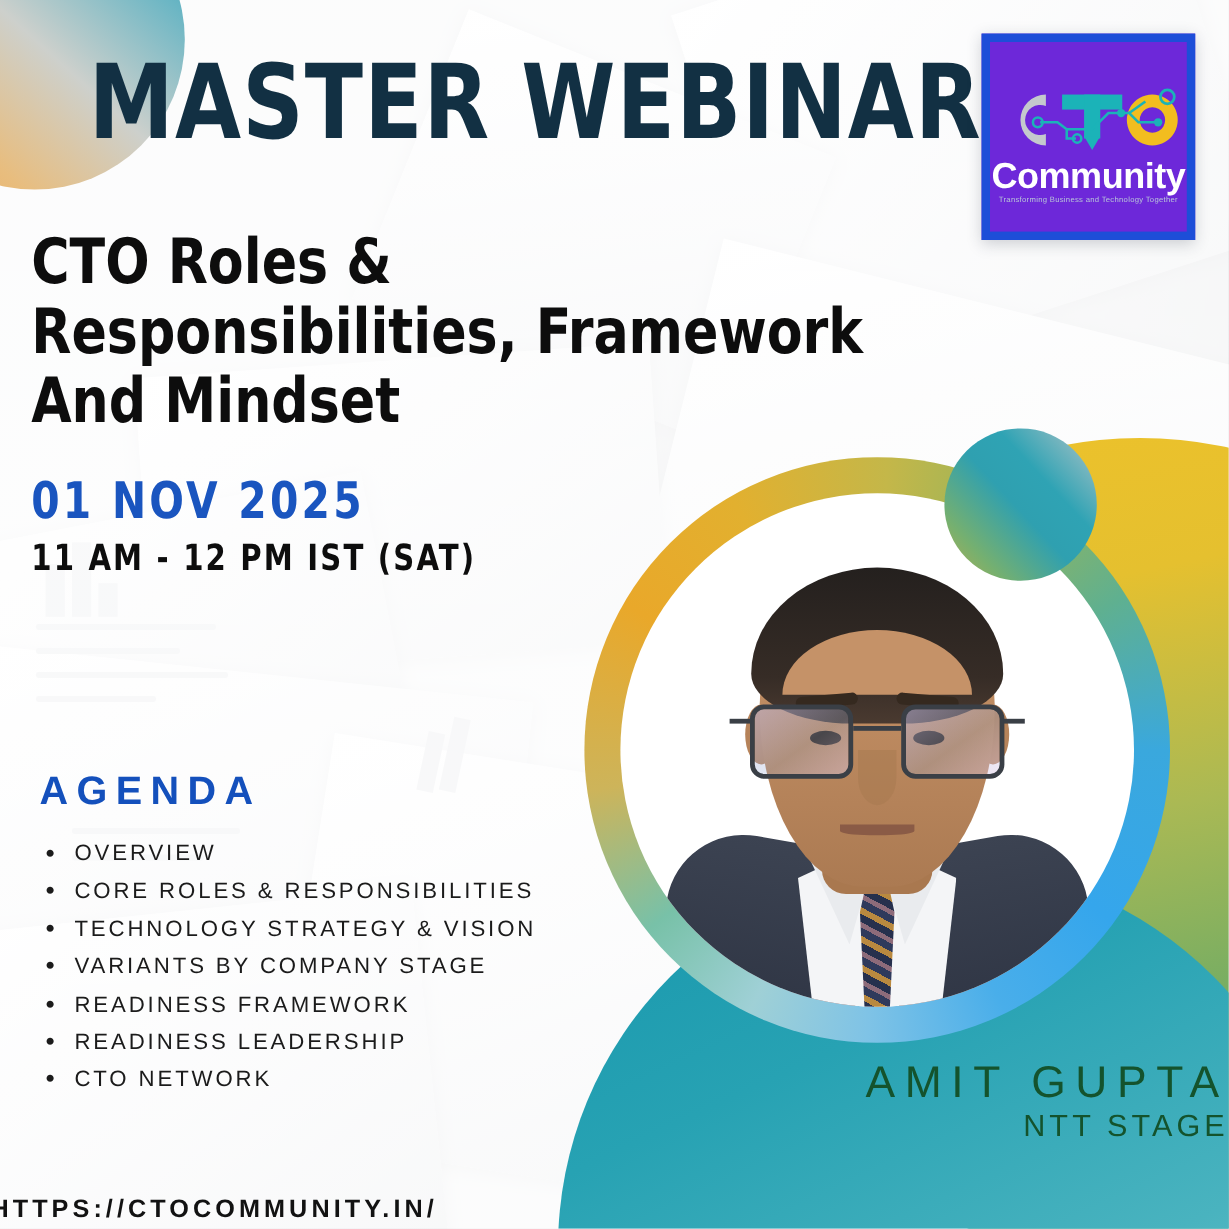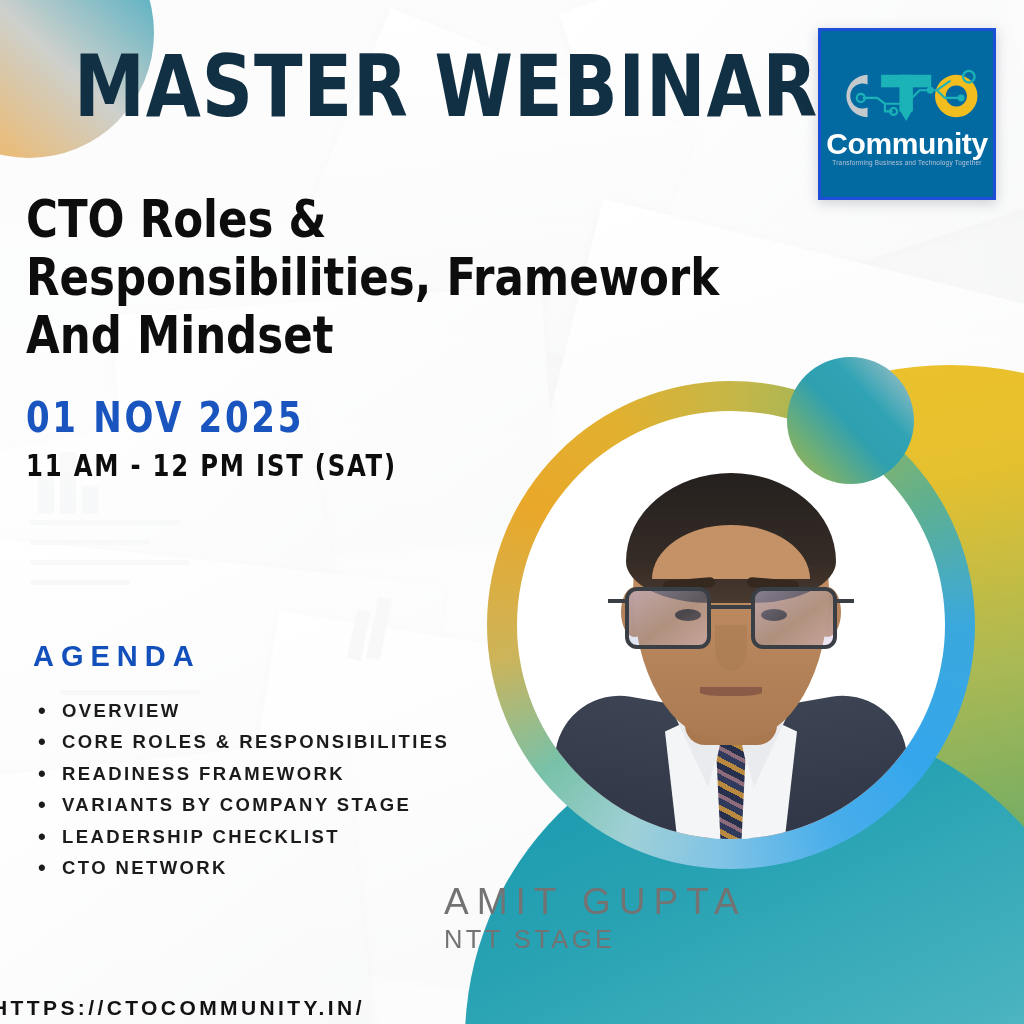--- a/index.html
+++ b/index.html
@@ -188,69 +188,69 @@
   #event-time{
     position:absolute; left:26px; top:448px;
     font-size:30px; font-weight:700; letter-spacing:2px;
     color:#0d0d0d;
     font-family:"DejaVu Sans Condensed","Liberation Sans Narrow","Liberation Sans", sans-serif;
     transform:scaleX(.9); transform-origin:left top;
   }
 
   #agenda-title{
     position:absolute; left:33px; top:640px;
-    font-size:29px; font-weight:700; letter-spacing:7px;
+    font-size:33px; font-weight:700; letter-spacing:7px;
     color:#1450bc;
   }
   #agenda-list{
     position:absolute; left:36px; top:700px;
     list-style:none;
   }
   #agenda-list li{
     position:relative;
-    font-size:18.5px; font-weight:700; letter-spacing:2.4px;
+    font-size:18.5px; font-weight:400; letter-spacing:2.4px;
     color:#1b1b1b;
     padding-left:26px;
     margin-bottom:9.4px;
     white-space:nowrap;
   }
   #agenda-list li::before{
     content:"\2022"; position:absolute; left:2px; top:-2px;
     font-size:22px; color:#1b1b1b;
   }
 
   #site-url{
     position:absolute; left:-8px; top:996px;
     font-size:21px; font-weight:700; letter-spacing:3.4px;
     color:#121212;
     white-space:nowrap;
   }
 
   
   #speaker-block{
     position:absolute; left:444px; top:880px; width:580px;
-    text-align:left; color:#737373;
+    text-align:right; color:#14532d;
   }
   #speaker-name{
     font-size:37px; font-weight:400; letter-spacing:8px;
     line-height:1.18;
   }
   #speaker-role{
     font-size:25.5px; font-weight:400; letter-spacing:3.4px;
     line-height:1.18; margin-top:2px;
   }
   #speaker-company{
     font-size:25.5px; font-weight:400; letter-spacing:3.4px;
     line-height:1.22;
   }
 
   
   #logo-card{
     position:absolute; left:818px; top:28px; width:178px; height:172px;
-    background:#0369a1; border:3px solid #1d4ed8;
+    background:#6d28d9; border:7px solid #1d4ed8;
     box-shadow:0 3px 12px rgba(40,50,70,.22);
   }
   #logo-card .logo-mark{ position:absolute; left:0; right:0; top:38px; height:54px; }
   #logo-card .logo-name{
     position:absolute; left:0; right:0; top:96px;
     text-align:center; color:#ffffff;
     font-size:30px; font-weight:700; letter-spacing:-.4px;
   }
   #logo-card .logo-tagline{
     position:absolute; left:0; right:0; top:128px;
@@ -331,23 +331,24 @@
   <div id="headline">MASTER WEBINAR</div>
   <div id="subtitle">CTO Roles &amp; Responsibilities, Framework And Mindset</div>
 
   <div id="event-date">01 NOV 2025</div>
   <div id="event-time">11 AM - 12 PM IST (SAT)</div>
 
   <div id="agenda-title">AGENDA</div>
   <ul id="agenda-list">
     <li>OVERVIEW</li>
     <li>CORE ROLES &amp; RESPONSIBILITIES</li>
+    <li>TECHNOLOGY STRATEGY &amp; VISION</li>
+    <li>VARIANTS BY COMPANY STAGE</li>
     <li>READINESS FRAMEWORK</li>
-    <li>VARIANTS BY COMPANY STAGE</li>
-    <li>LEADERSHIP CHECKLIST</li>
+    <li>READINESS LEADERSHIP</li>
     <li>CTO NETWORK</li>
   </ul>
 
   <div id="speaker-block">
     <div id="speaker-name">AMIT GUPTA</div>
     <div id="speaker-company">NTT STAGE</div>
   </div>
 
   <div id="site-url">HTTPS://CTOCOMMUNITY.IN/</div>
 

